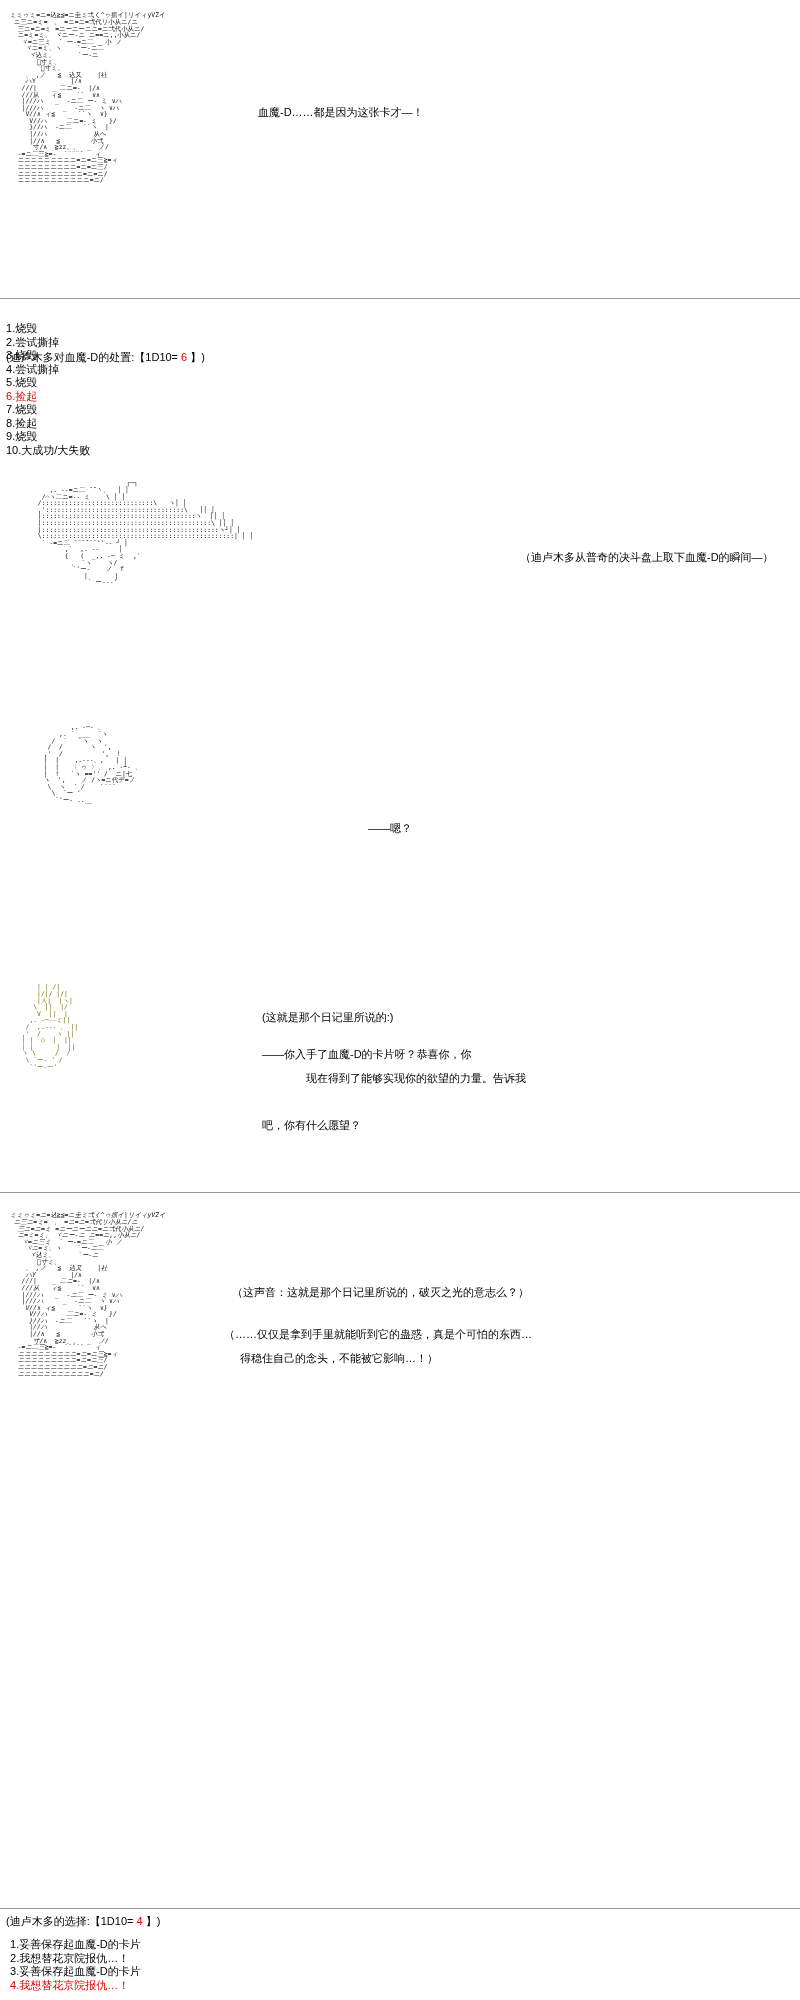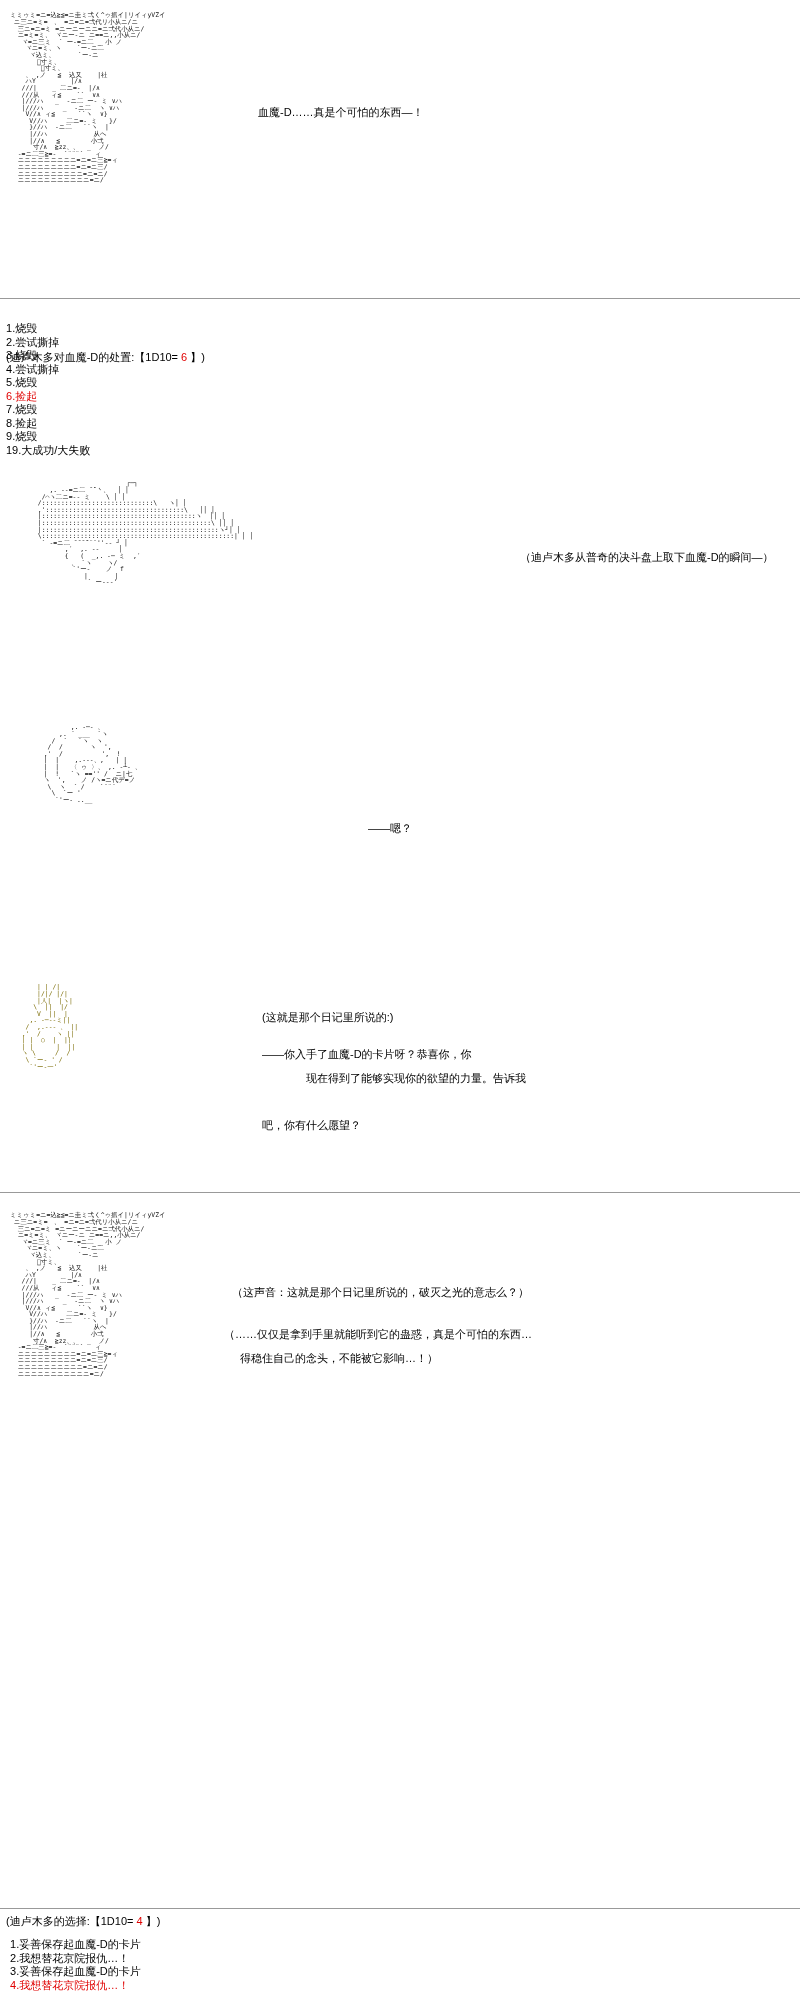--- a/index.html
+++ b/index.html
@@ -64,37 +64,37 @@
      }//ハ  -ニ二   ``ヽ  |
      |//ハ            从ヘ
      |//∧   ≦        小弌
       寸/∧  ≧zz、、  _  ノ/
   -=ニ二三≧=-  `¨¨¨´   ィ
   ニニニニニニニニニ=ニ=ニ三≧=ィ
   ニニニニニニニニニ=ニ=ニ三/
   ニニニニニニニニニニ=ニ=ニ/
   ニニニニニニニニニニニ=ニ/</pre>
 
-  <div class="line abs" style="left:258px;top:104px;width:330px;">血魔-D……真是个可怕的东西—！</div>
+  <div class="line abs" style="left:258px;top:104px;width:330px;">血魔-D……都是因为这张卡才—！</div>
 
   <hr class="hr abs" style="left:0px;top:298px;width:800px;">
   <div class="roll abs" style="left:6px;top:304px;margin-top:46px;">
     <span>(迪卢木多对血魔-D的处置:【1D10= </span><span class="red">6</span><span> 】)</span>
   </div>
   <div class="opts abs" style="left:6px;top:322px;">
     <div><span>1</span>.<span>烧毁</span></div>
     <div><span>2</span>.<span>尝试撕掉</span></div>
     <div><span>3</span>.<span>烧毁</span></div>
     <div><span>4</span>.<span>尝试撕掉</span></div>
     <div><span>5</span>.<span>烧毁</span></div>
     <div class="red"><span>6</span>.<span>捡起</span></div>
     <div><span>7</span>.<span>烧毁</span></div>
     <div><span>8</span>.<span>捡起</span></div>
     <div><span>9</span>.<span>烧毁</span></div>
-    <div><span>19</span>.<span>大成功/大失败</span></div>
+    <div><span>10</span>.<span>大成功/大失败</span></div>
   </div>
 
   <pre class="aa abs" style="left:34px;top:474px;">                        ┌─┐
     ,. -‐=ニ二 ̄ ̄`丶、  │ │
   /⌒ヽ二ニ=‐- ミ    \ │ │
  /:::::::::::::::::::::::::::::\   ヽ│ │
  ,'::::::::::::::::::::::::::::::::::::\   ││ │
  |::::::::::::::::::::::::::::::::::::::::ヽ  ││ │
  |::::::::::::::::::::::::::::::::::::::::::::\ ││ │
  |::::::::::::::::::::::::::::::::::::::::::::::ヽ┘│ │
@@ -134,21 +134,21 @@
   | |      |  ||
   ヽ \     /  /
    \ `ー‐ ' /
     `'ー-一'</pre>
   <div class="narr abs" style="left:262px;top:1008px;width:320px;">(这就是那个日记里所说的:)</div>
   <div class="line abs" style="left:262px;top:1046px;width:300px;">——你入手了血魔-D的卡片呀？恭喜你，你</div>
   <div class="line abs" style="left:262px;top:1070px;width:300px;margin-left:44px;">现在得到了能够实现你的欲望的力量。告诉我</div>
   <div class="line abs" style="left:262px;top:1094px;width:300px;margin-top:23px;">吧，你有什么愿望？</div>
 
   <hr class="hr abs" style="left:0px;top:1192px;width:800px;">
-  <pre class="aa abs" style="left:10px;top:1206px;">ミミゥミ=ニ=込≧≦=ニ圭ミ弌く^ゥ抓イ|リイィyVZイ
+  <pre class="aa abs" style="left:10px;top:1206px;font-style:italic;">ミミゥミ=ニ=込≧≦=ニ圭ミ弌く^ゥ抓イ|リイィyVZイ
  ニ三ニ=ミ=ゝ、 =ニ=ニ=弌代リ小从ニ/ニ
   三ニ=ニ=ミ =ニーニーニニ=ニ弌代小从ニ/
   ニ=ミ=ミ、 ヾニー-ニ ニ==ニ,,小从ニ/
    ヾ=ニ三ミ  ` ー-=ニ二 _ 小 ノ
     ヾニ=ミ、ヽ    `ー-ニ二
      ヾ込ミ、      `ー-ニ
        ゙寸ミ、
     、 ,ノ   ≦  込又    |社
     ハY         |/∧
    ///|    _ 二ニ=-  |/∧

